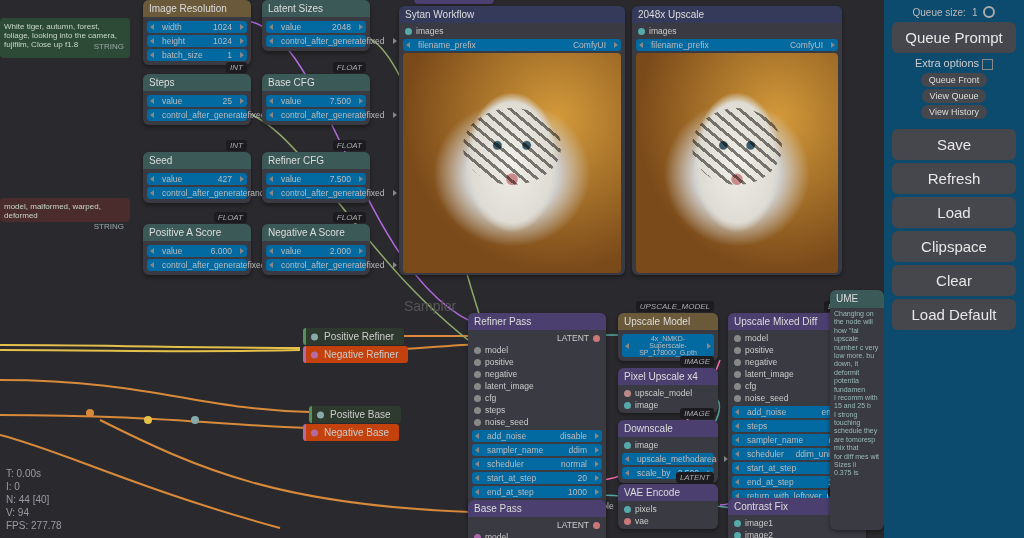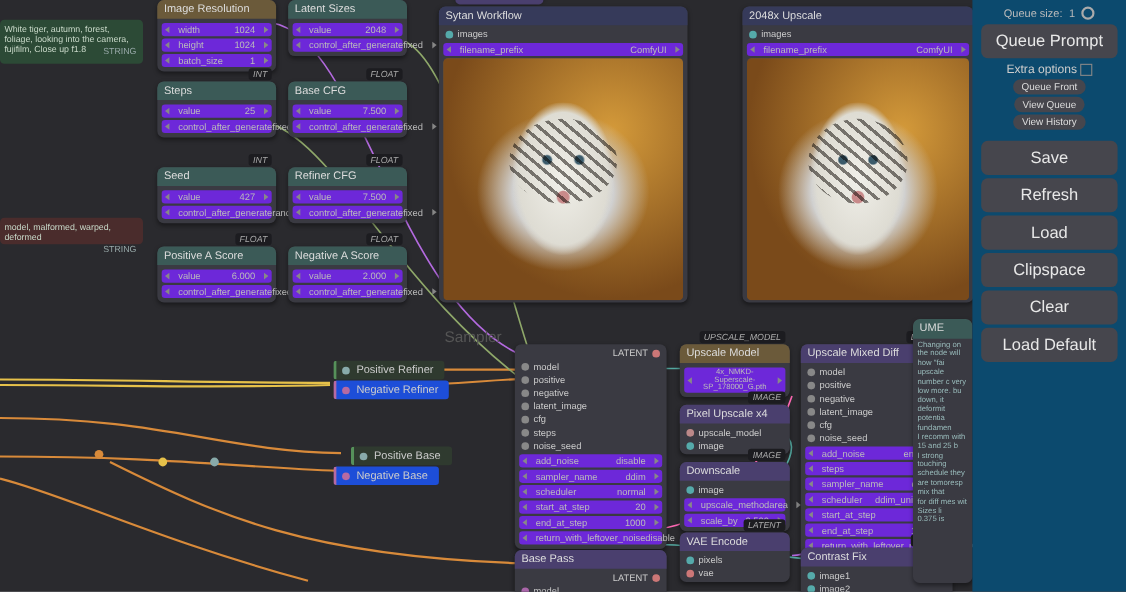--- a/index.html
+++ b/index.html
@@ -12,33 +12,33 @@
 svg.wires { position: absolute; left: 0; top: 0; width: 100%; height: 100%; pointer-events: none; }
 
 
 .node { position: absolute; border-radius: 6px; background: #3a3a42; box-shadow: 0 2px 4px rgba(0,0,0,.4); font-size: 9px; }
 .node-header { padding: 3px 6px; border-radius: 6px 6px 0 0; font-size: 10px; color: #ddd; }
 .node-body { padding: 2px 4px; }
 .node.brown .node-header { background: #6b5a3a; }
 .node.teal .node-header { background: #3b5a57; }
 .node.purple .node-header { background: #4a3f6e; }
 .node.dkblue .node-header { background: #363a5a; }
-.row { display:flex; align-items:center; justify-content:space-between; gap:4px; padding: 1px 3px; background:#6d28d9; border-radius:3px; margin:2px 0; color:#bbb; font-size:8.5px; }
+.row { display:flex; align-items:center; justify-content:space-between; gap:4px; padding: 1px 3px; background:#0369a1; border-radius:3px; margin:2px 0; color:#bbb; font-size:8.5px; }
 .row .tri { width:0; height:0; border-top:3px solid transparent; border-bottom:3px solid transparent; }
 .row .tri.l { border-right:4px solid #888; }
 .row .tri.r { border-left:4px solid #888; }
 .row .mid { flex:1; text-align:center; display:flex; justify-content:space-between; padding:0 4px; }
 .port { display:flex; align-items:center; gap:4px; padding:1px 2px; font-size:8.5px; }
 .port .dot { width:7px; height:7px; border-radius:50%; background:#888; }
 .port.right { justify-content:flex-end; }
 .badge { position:absolute; top:-12px; right:4px; font-size:8px; color:#aaa; background:#1c1c20; padding:1px 4px; border-radius:3px;font-style:italic; }
 
 
 .reroute { position:absolute; padding:3px 10px 3px 18px; background:#2f3a2f; border-radius:3px; font-size:10px; border-left:3px solid #56915a; }
-.reroute.pink { background:#1d4ed8; border-left-color:#b66aa2; }
+.reroute.pink { background:#c2410c; border-left-color:#b66aa2; }
 .reroute .dot { position:absolute; left:5px; top:50%; width:7px; height:7px; border-radius:50%; transform:translateY(-50%); background:#8aa; }
 
 
 .preview-img { width:100%; height:220px; border-radius:4px; background:
   radial-gradient(ellipse 60% 55% at 50% 55%, #e6e6e6 0%, #d0d0d0 35%, transparent 60%),
   radial-gradient(ellipse at 70% 30%, #d49a3a 0%, #7a4a1a 70%),
   linear-gradient(180deg,#b17a2e 0%, #6a3f18 60%, #2f1d0e 100%);
   position:relative; margin-top:2px;
 }
 .tiger-face { position:absolute; left:22%; top:18%; width:56%; height:70%;
@@ -317,21 +317,21 @@
             <span>ComfyUI</span>
           </span>
           <span class="tri r"></span>
         </div>
     <div class="preview-img">
           <div class="tiger-face"></div>
         </div>
   </div>
 </div>
 
-<div class="node dkblue" style="left:632px;top:6px;width:210px;margin-left:43px;">
+<div class="node dkblue" style="left:632px;top:6px;width:210px;">
   <div class="node-header">2048x Upscale</div>
   <div class="node-body">
     <div class="port">
           <span class="dot" style="background:#5aa"></span>
           <span>images</span>
         </div>
     <div class="row">
           <span class="tri l"></span>
           <span class="mid">
             <span>filename_prefix</span>
@@ -342,24 +342,25 @@
     <div class="preview-img">
           <div class="tiger-face"></div>
         </div>
   </div>
 </div>
 
 <div style="position:absolute;left:404px;top:298px;font-size:14px;color:#555;">Sampler</div>
 
 <div class="reroute" style="left:303px;top:328px;"><span class="dot"></span><span>Positive Refiner</span></div>
 <div class="reroute pink" style="left:303px;top:346px;"><span class="dot" style="background:#b66aa2"></span><span>Negative Refiner</span></div>
-<div class="reroute" style="left:319px;top:406px;"><span class="dot"></span><span>Positive Base</span></div>
+<div class="reroute" style="left:309px;top:406px;"><span class="dot"></span><span>Positive Base</span></div>
 <div class="reroute pink" style="left:303px;top:424px;"><span class="dot" style="background:#b66aa2"></span><span>Negative Base</span></div>
 
 <div class="node purple" style="left:468px;top:313px;width:138px;">
+  <div class="node-header">Refiner Pass</div>
   <div class="node-body">
     <div class="port right">
           <span>LATENT</span>
           <span class="dot" style="background:#c77"></span>
         </div>
     <div id="refpass-ins">
           <div class="port">
             <span class="dot"></span>
             <span>model</span>
           </div>
@@ -636,20 +637,27 @@
 
 <div class="node teal" style="right:0;top:290px;width:54px;height:240px;font-size:7px;line-height:1.2;overflow:hidden;">
   <div class="node-header">UME</div>
   <div class="node-body" style="white-space:pre-wrap;color:#9bb;">Changing on the node will how "fai upscale number c very low more. bu down, it deformit potentia fundamen
 I recomm with 15 and 25 b
 I strong touching schedule they are tomoresp mix that
 for diff mes wit Sizes li
 0.375 is</div>
 </div>
 
+<div id="status">
+  <div>T: 0.00s</div>
+  <div>I: 0</div>
+  <div>N: 44 [40]</div>
+  <div>V: 94</div>
+  <div>FPS: 277.78</div>
+</div>
 </div>
 
 <div id="panel">
   <div class="topline">
     <span>Queue size:</span>
     <span>1</span>
     <span class="gear"></span>
   </div>
   <button class="btn-lg">Queue Prompt</button>
   <div class="extra"><span>Extra options</span><span class="checkbox"></span></div>

